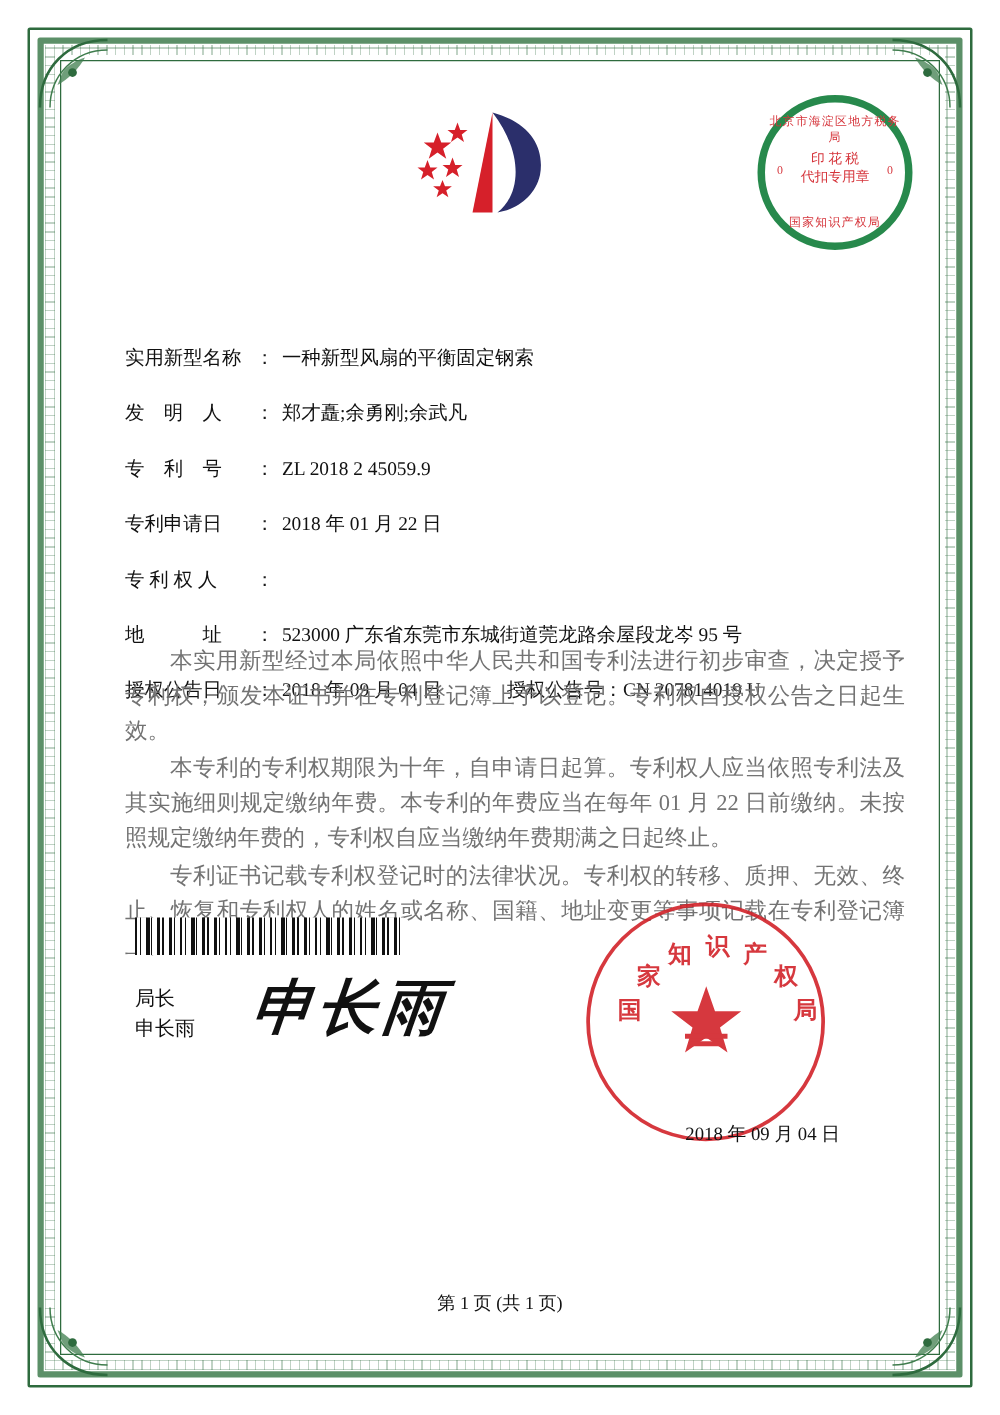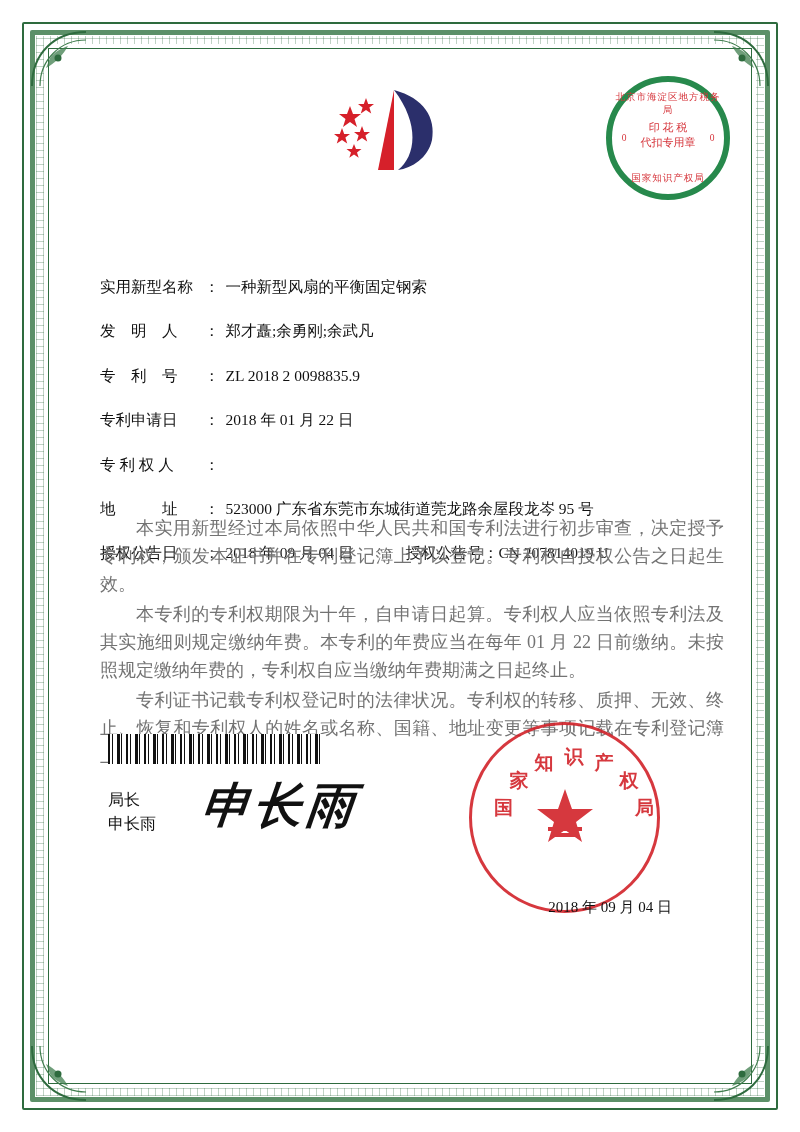--- a/index.html
+++ b/index.html
@@ -372,21 +372,21 @@
 
       <div class="field-row">
         <div class="field-label spread">发　明　人</div>
         <div class="field-colon">：</div>
         <div class="field-value">郑才矗;余勇刚;余武凡</div>
       </div>
 
       <div class="field-row">
         <div class="field-label spread">专　利　号</div>
         <div class="field-colon">：</div>
-        <div class="field-value">ZL 2018 2 0098835.9</div>
+        <div class="field-value">ZL 2018 2 45059.9</div>
       </div>
 
       <div class="field-row">
         <div class="field-label">专利申请日</div>
         <div class="field-colon">：</div>
         <div class="field-value">2018 年 01 月 22 日</div>
       </div>
 
       <div class="field-row">
         <div class="field-label spread">专 利 权 人</div>
@@ -436,15 +436,16 @@
       </div>
       <svg class="stamp-star" viewBox="0 0 74 74">
         <polygon points="37,8 44,28 65,28 48,41 54,61 37,49 20,61 26,41 9,28 30,28" fill="#d2232a"></polygon>
         <rect x="20" y="46" width="34" height="4" fill="#d2232a"></rect>
         <rect x="24" y="52" width="26" height="4" fill="#d2232a"></rect>
       </svg>
     </div>
 
     <div class="stamp-date">2018 年 09 月 04 日</div>
 
+    <div class="footer">第 1 页 (共 1 页)</div>
 
   </div>
 </div>
 
 </body></html>

